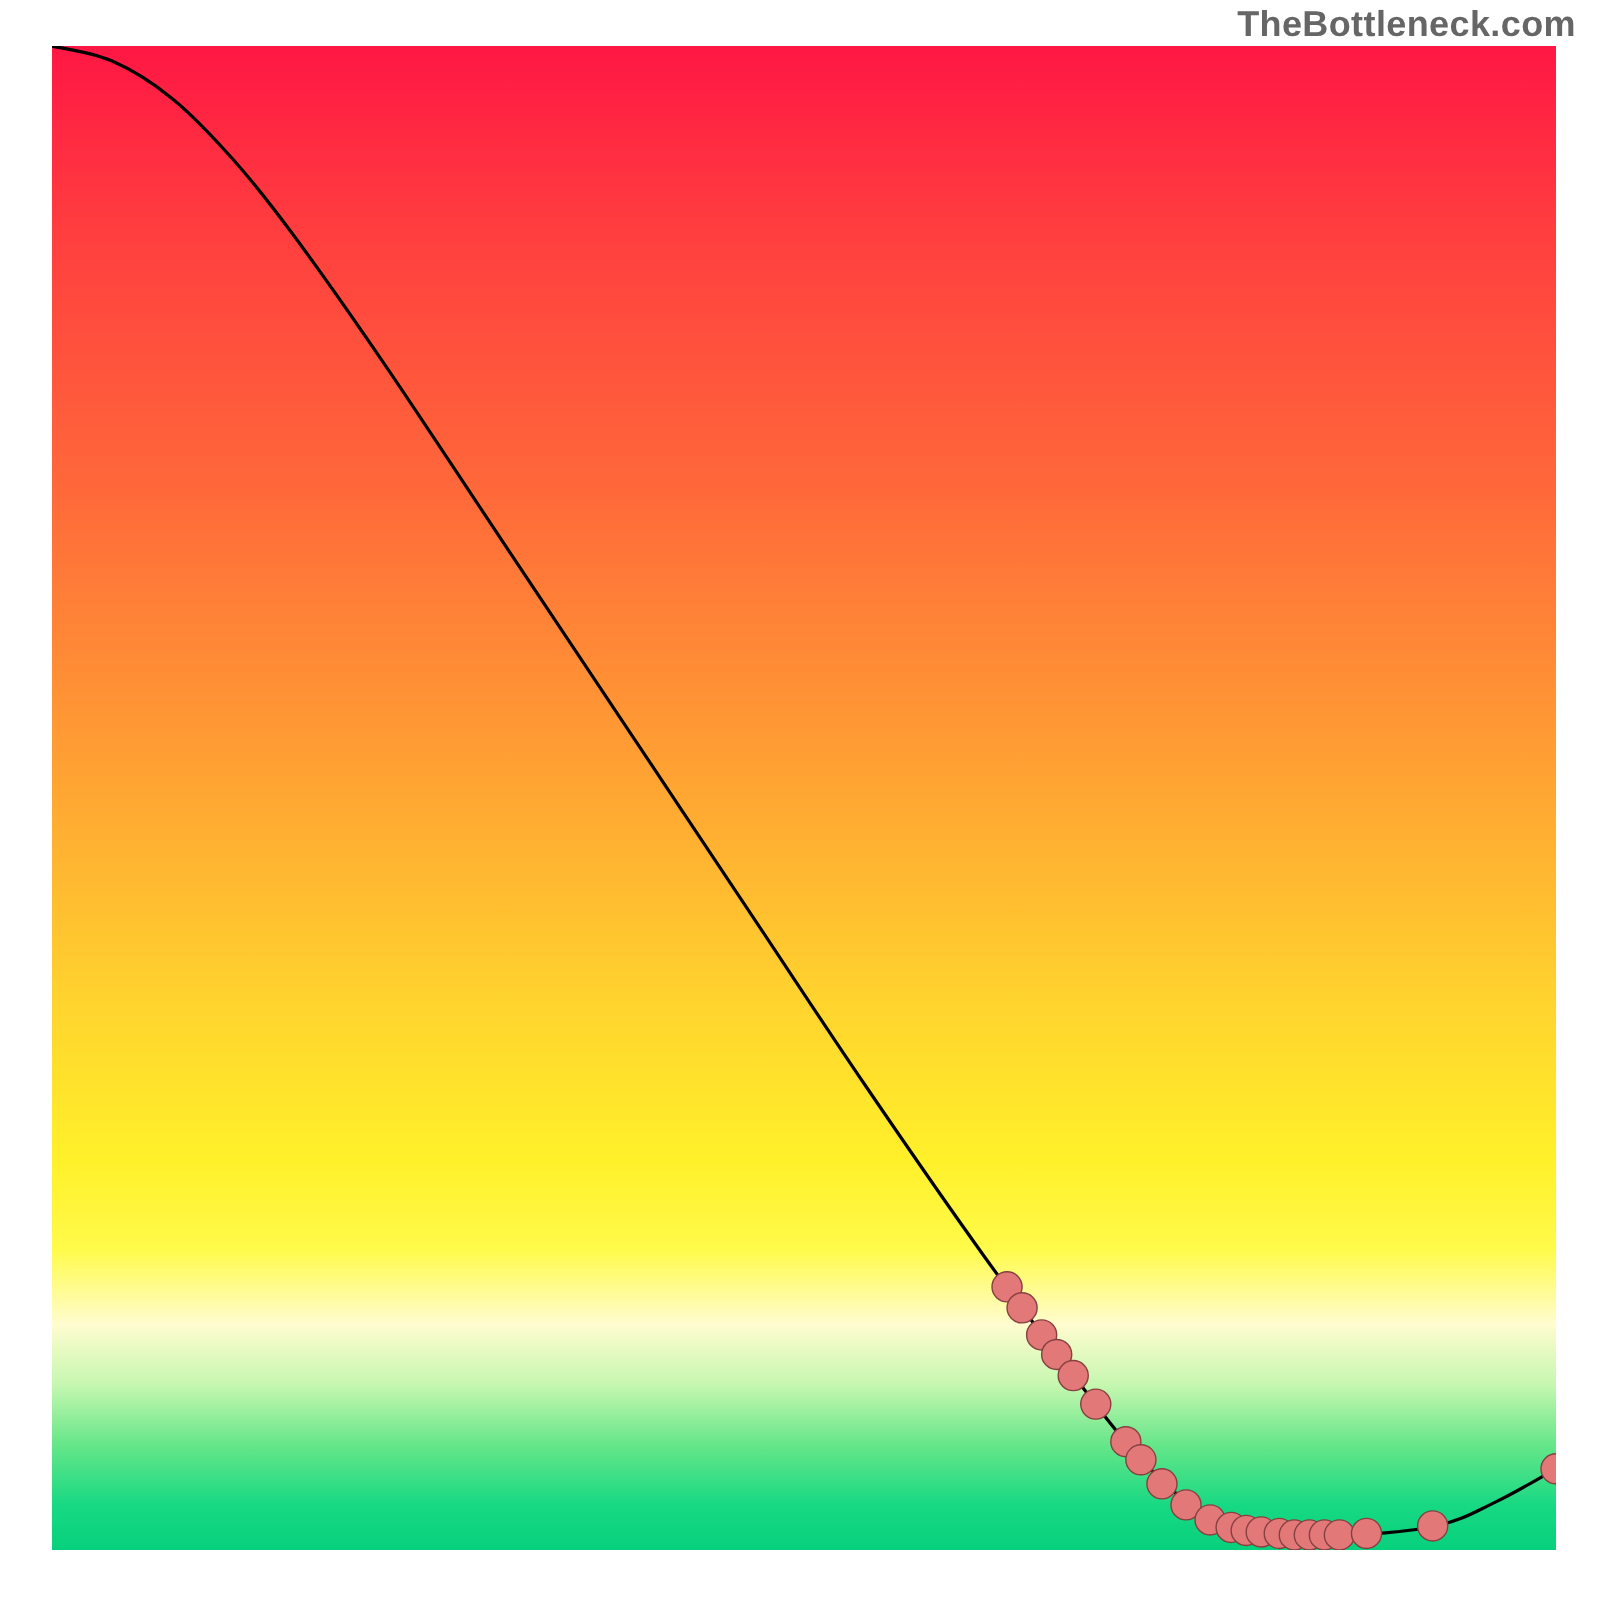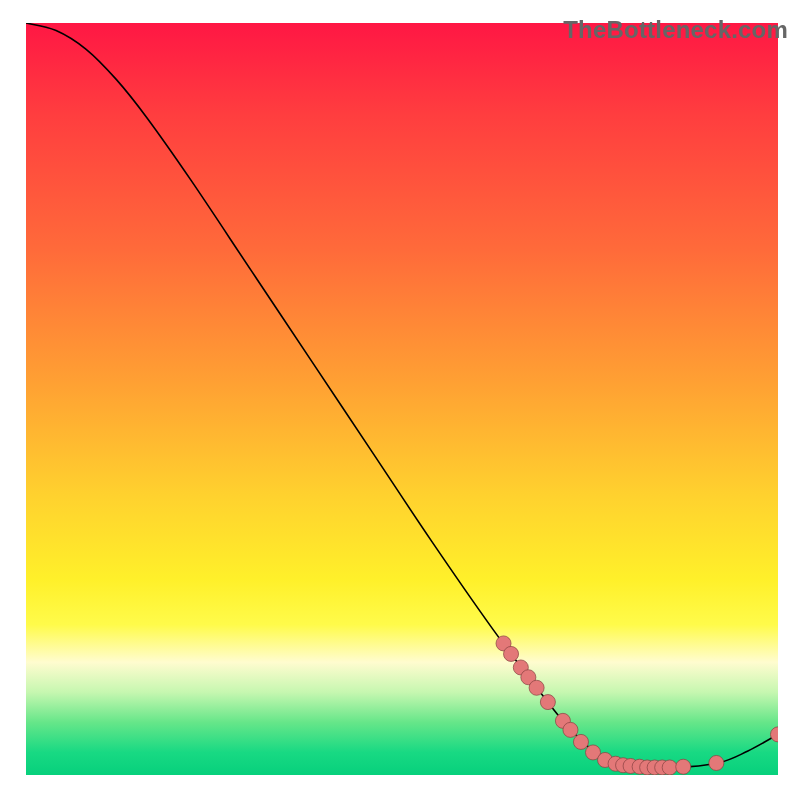--- a/index.html
+++ b/index.html
@@ -10,24 +10,24 @@
     background: #ffffff;
     overflow: hidden;
   }
   .wrap {
     position: relative;
     width: 800px;
     height: 800px;
   }
   .watermark {
     position: absolute;
-    top: 16px;
+    top: 2px;
     right: 12px;
     font-family: Arial, Helvetica, sans-serif;
-    font-size: 24px;
+    font-size: 18px;
     font-weight: bold;
     color: #666666;
     letter-spacing: 0.2px;
     z-index: 5;
   }
   .plot {
     position: absolute;
     width: 752px;
     height: 752px;
     

